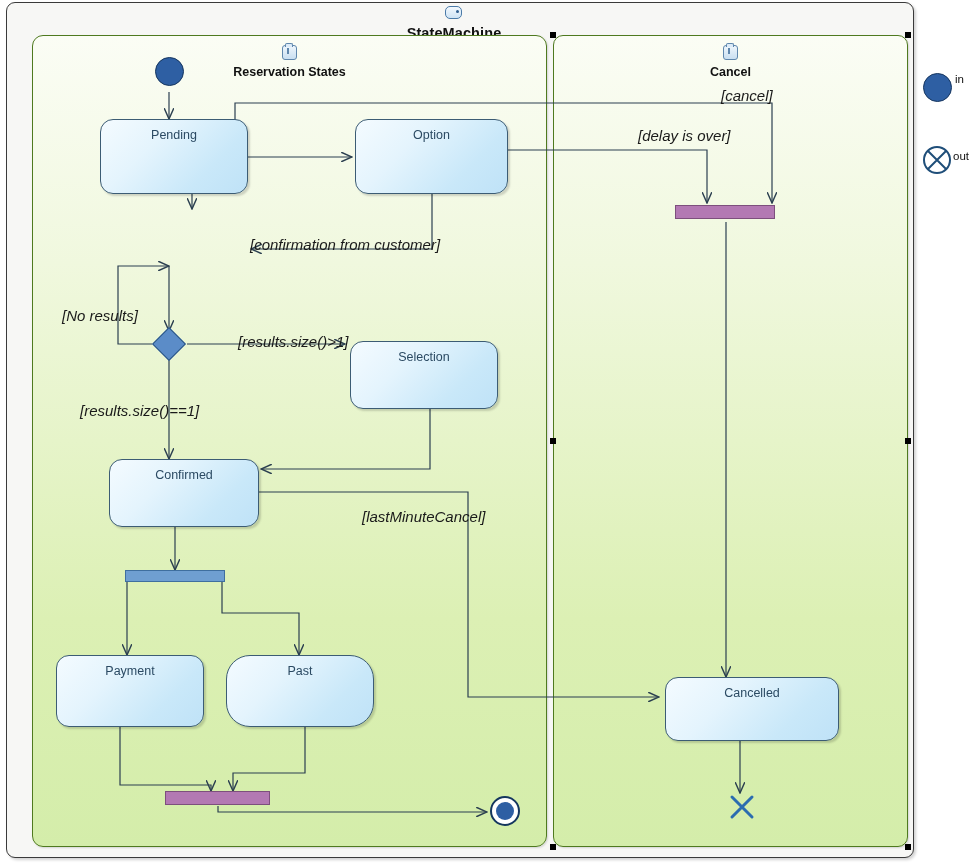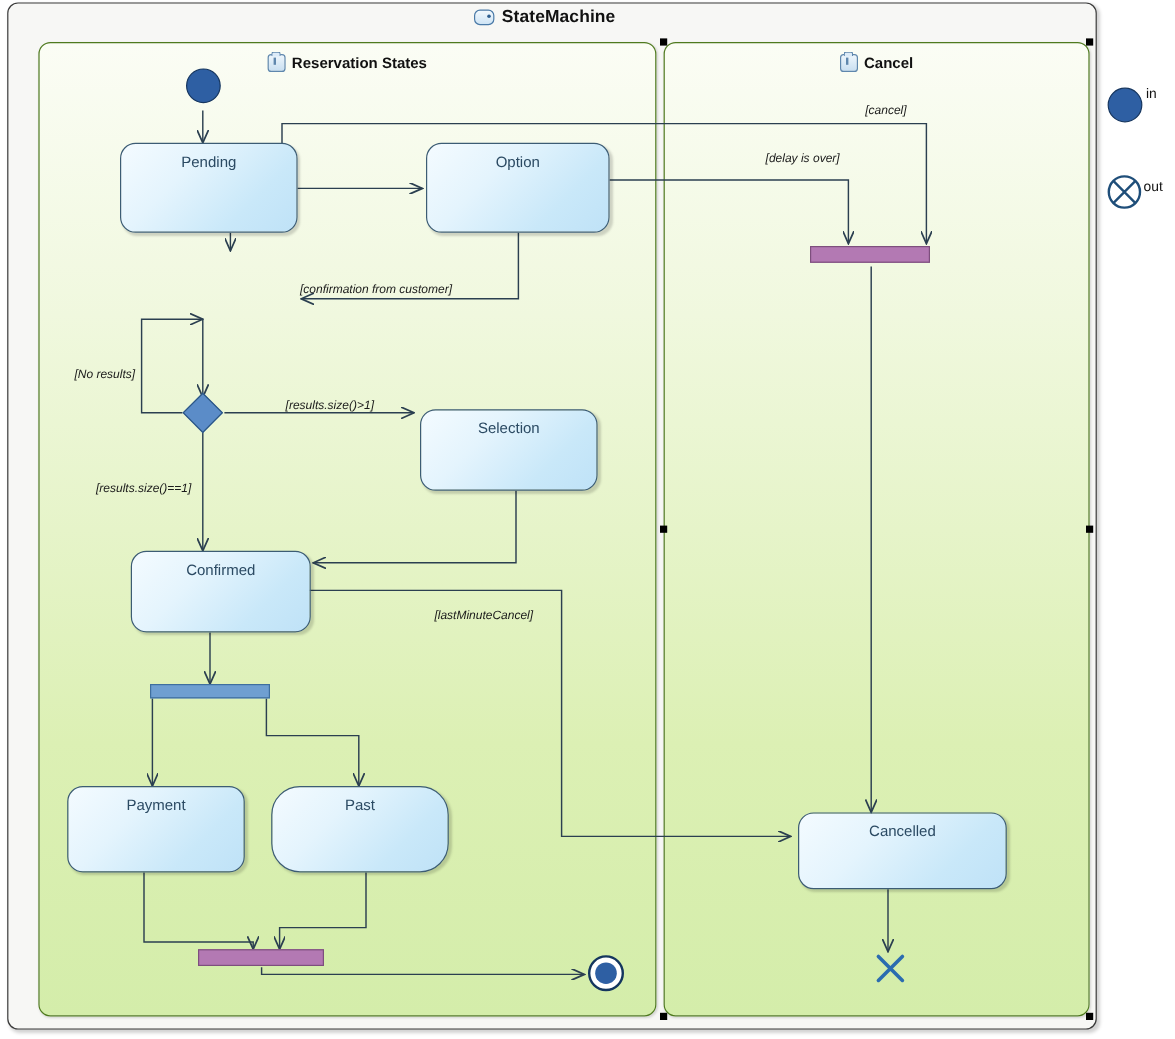--- a/index.html
+++ b/index.html
@@ -36,20 +36,21 @@
     text-align: center;
     font-size: 14.5px;
     font-weight: bold;
     color: #111111;
     letter-spacing: 0.1px;
   }
   .title-row {
     display: inline-flex;
     align-items: center;
     gap: 6px;
+    flex-direction: column;
   }
   .sm-icon {
     width: 15px;
     height: 11px;
     border: 1.4px solid #4a7aa8;
     border-radius: 5px;
     background: linear-gradient(to bottom, #f2f8fd, #cfe4f5);
     position: relative;
     display: inline-block;
   }
@@ -65,21 +66,21 @@
   }
   
   .region {
     position: absolute;
     border: 1.6px solid #4f7a1f;
     border-radius: 10px;
     background: linear-gradient(to bottom, #fbfdf5 0%, #f0f8de 28%, #dcf0b4 72%, #d4edaa 100%);
     box-sizing: border-box;
     box-shadow: 1px 1px 2px rgba(0,0,0,0.14);
   }
-  #region-reservation { left: 32px; top: 35px; width: 515px; height: 812px; }
+  #region-reservation { left: 32px; top: 35px; width: 515px; height: 812px; border-radius: 11px; }
   #region-cancel      { left: 553px; top: 35px; width: 355px; height: 812px; }
   .region-title {
     position: absolute;
     left: 0;
     top: 9px;
     width: 100%;
     text-align: center;
     font-size: 12.5px;
     font-weight: bold;
     color: #111111;
@@ -181,21 +182,21 @@
     width: 26px; height: 26px;
   }
   .port-label {
     position: absolute;
     font-size: 11.5px;
     color: #111111;
   }
   
   .guard {
     position: absolute;
-    font-size: 10px;
+    font-size: 15px;
     font-style: italic;
     color: #1a1a1a;
     white-space: nowrap;
   }
   
   .handle {
     position: absolute;
     width: 6px;
     height: 6px;
     background: #000000;

